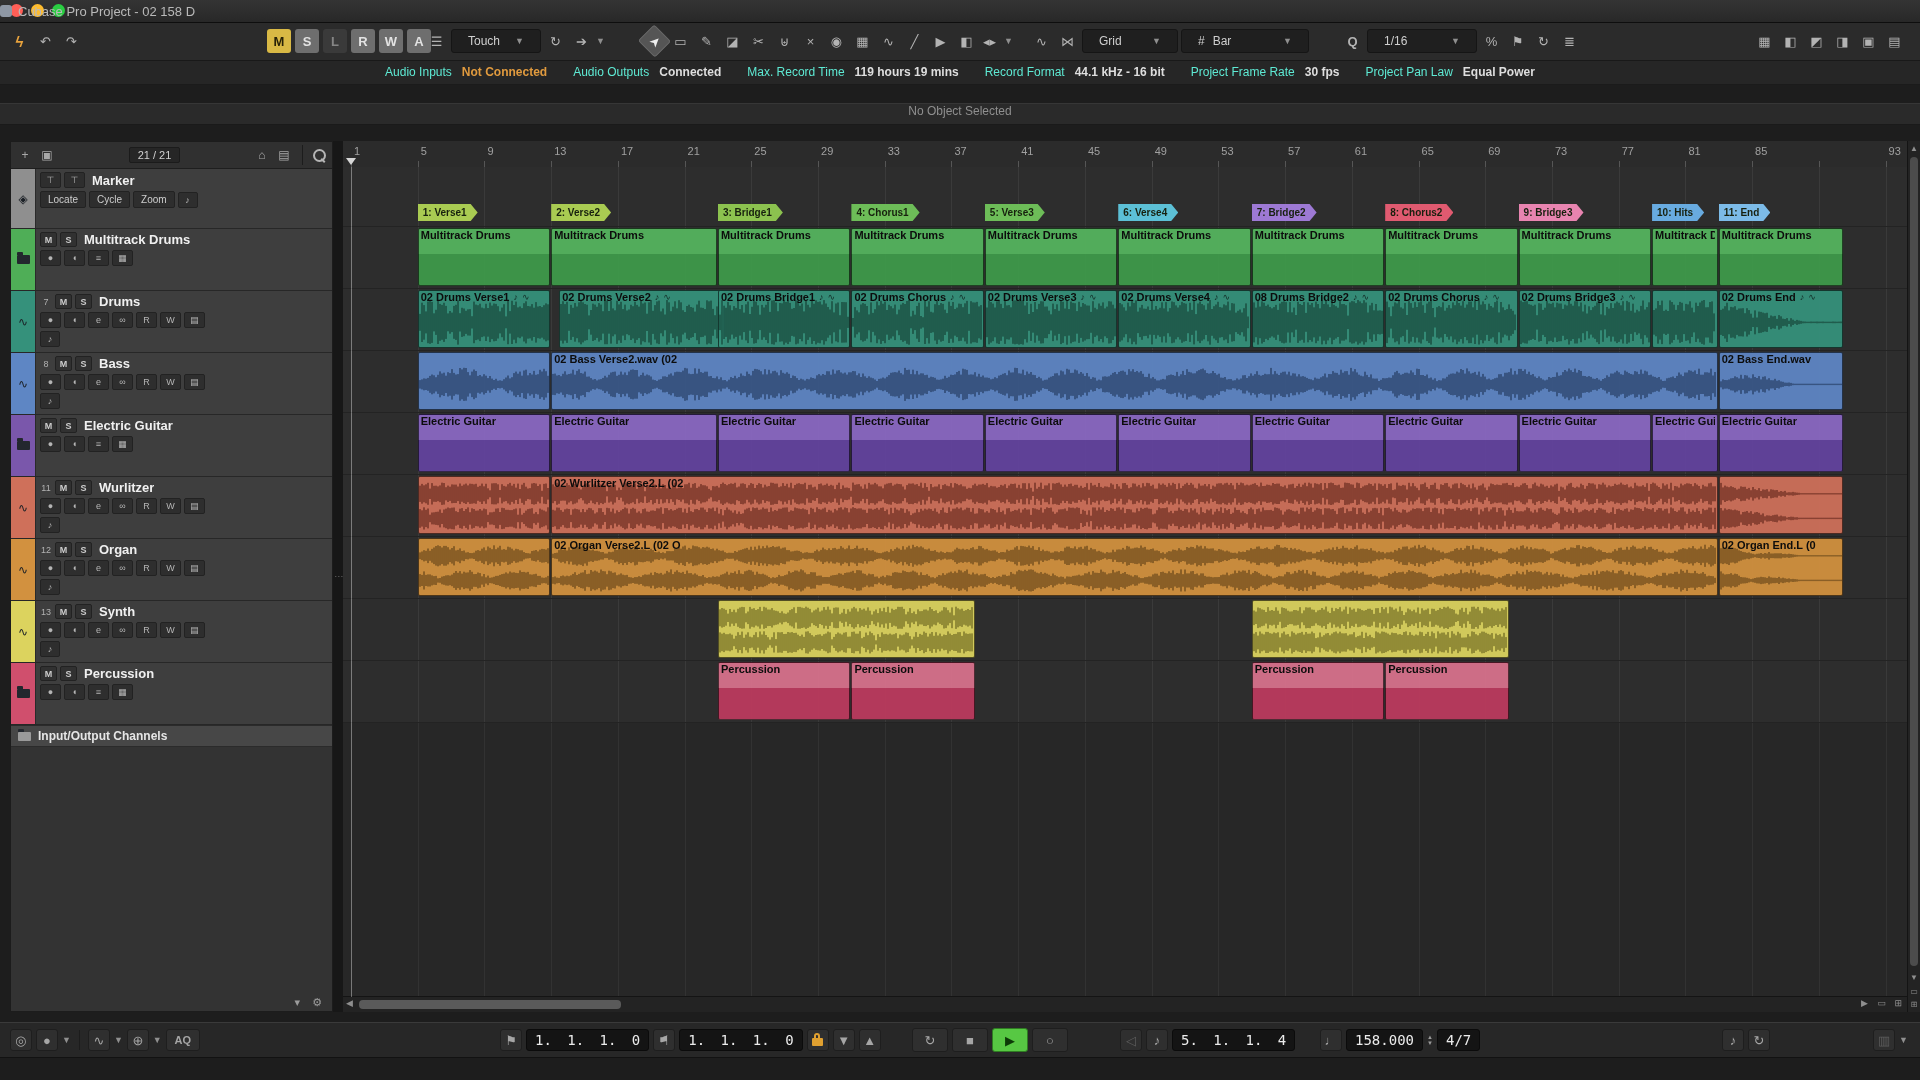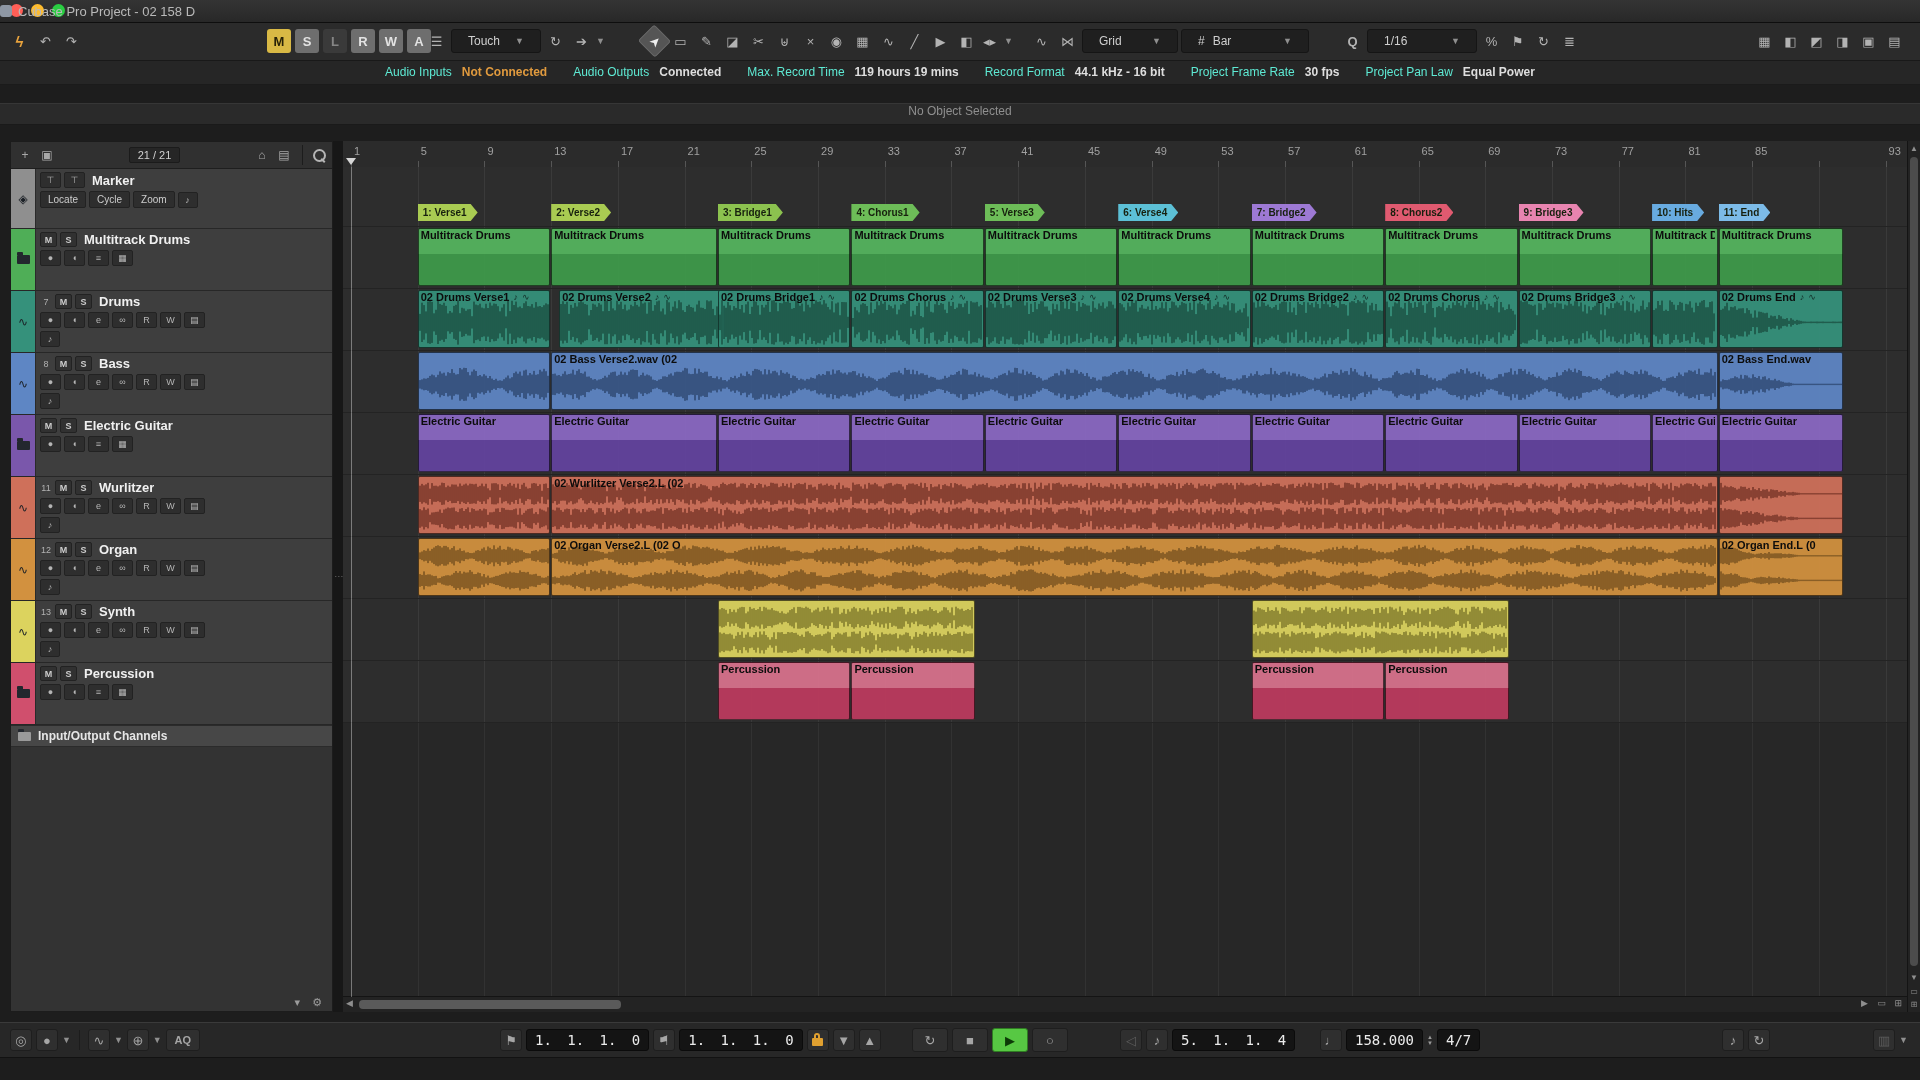--- a/index.html
+++ b/index.html
@@ -623,21 +623,21 @@
               <span class="ev-label">02 Drums Verse4</span>
               <span class="ev-badge">♪</span>
               <span class="ev-badge">∿</span>
             </span>
           </div>
           <div class="event" style="left: 908.72px; width: 132.44px; background: rgb(53, 145, 123);">
             <svg width="130" height="56" class="wave">
               <path d="M1 11.4V51.4M3 16.6V46.2M5 9.1V53.6M7 15.6V47.2M9 10.3V52.5M11 11.7V51.0M13 14.9V47.9M15 13.6V49.1M17 15.9V46.8M19 17.3V45.4M21 16.1V46.6M23 13.9V48.9M25 18.9V43.8M27 12.5V50.2M29 10.9V51.8M31 10.3V52.4M33 11.1V51.7M35 21.2V41.5M37 11.1V51.6M39 21.3V41.4M41 16.6V46.1M43 24.0V38.7M45 10.8V51.9M47 13.0V49.7M49 14.0V48.8M51 11.0V51.7M53 21.9V40.8M55 11.4V51.3M57 13.8V49.0M59 12.0V50.7M61 16.3V46.4M63 10.6V52.2M65 13.0V49.8M67 17.3V45.5M69 9.3V53.4M71 13.0V49.7M73 9.6V53.2M75 13.4V49.4M77 16.1V46.7M79 9.5V53.2M81 13.8V48.9M83 15.2V47.5M85 16.7V46.0M87 10.1V52.6M89 13.1V49.6M91 13.0V49.7M93 14.2V48.5M95 24.6V38.1M97 11.4V51.3M99 10.1V52.6M101 10.4V52.3M103 12.1V50.6M105 9.0V53.7M107 10.4V52.3M109 12.2V50.5M111 9.2V53.6M113 11.5V51.2M115 21.5V41.2M117 14.4V48.3M119 11.9V50.9M121 19.3V43.4M123 13.0V49.8M125 19.6V43.1M127 19.3V43.5M129 19.8V42.9" stroke="#0d2f26" stroke-width="1" fill="none"></path>
             </svg>
             <span class="ev-head">
-              <span class="ev-label">02 Drums Bridge2</span>
+              <span class="ev-label">08 Drums Bridge2</span>
               <span class="ev-badge">♪</span>
               <span class="ev-badge">∿</span>
             </span>
           </div>
           <div class="event" style="left: 1042.16px; width: 132.44px; background: rgb(53, 145, 123);">
             <svg width="130" height="56" class="wave">
               <path d="M1 10.6V52.1M3 16.2V46.5M5 25.2V37.6M7 15.4V47.3M9 11.4V51.3M11 12.4V50.3M13 9.3V53.4M15 16.4V46.4M17 17.6V45.1M19 11.9V50.8M21 24.0V38.8M23 10.2V52.5M25 12.1V50.6M27 16.8V45.9M29 11.1V51.6M31 16.0V46.7M33 11.3V51.4M35 10.3V52.5M37 14.2V48.5M39 21.9V40.8M41 12.6V50.1M43 10.7V52.0M45 9.1V53.6M47 17.0V45.7M49 26.2V36.5M51 16.2V46.5M53 15.1V47.6M55 16.2V46.5M57 11.3V51.4M59 19.7V43.0M61 16.8V45.9M63 14.1V48.7M65 17.3V45.4M67 11.4V51.3M69 14.2V48.5M71 9.5V53.2M73 12.0V50.7M75 14.6V48.1M77 10.2V52.5M79 16.7V46.0M81 13.5V49.2M83 10.6V52.2M85 10.6V52.1M87 16.3V46.5M89 9.7V53.0M91 19.0V43.7M93 9.2V53.5M95 13.6V49.1M97 10.4V52.3M99 13.1V49.6M101 18.8V43.9M103 12.7V50.0M105 15.0V47.7M107 16.5V46.3M109 11.1V51.6M111 9.5V53.2M113 21.4V41.3M115 11.0V51.8M117 16.3V46.4M119 19.1V43.6M121 18.1V44.7M123 13.4V49.3M125 17.9V44.8M127 19.8V42.9M129 23.5V39.2" stroke="#0d2f26" stroke-width="1" fill="none"></path>
             </svg>
             <span class="ev-head">
               <span class="ev-label">02 Drums Chorus</span>

